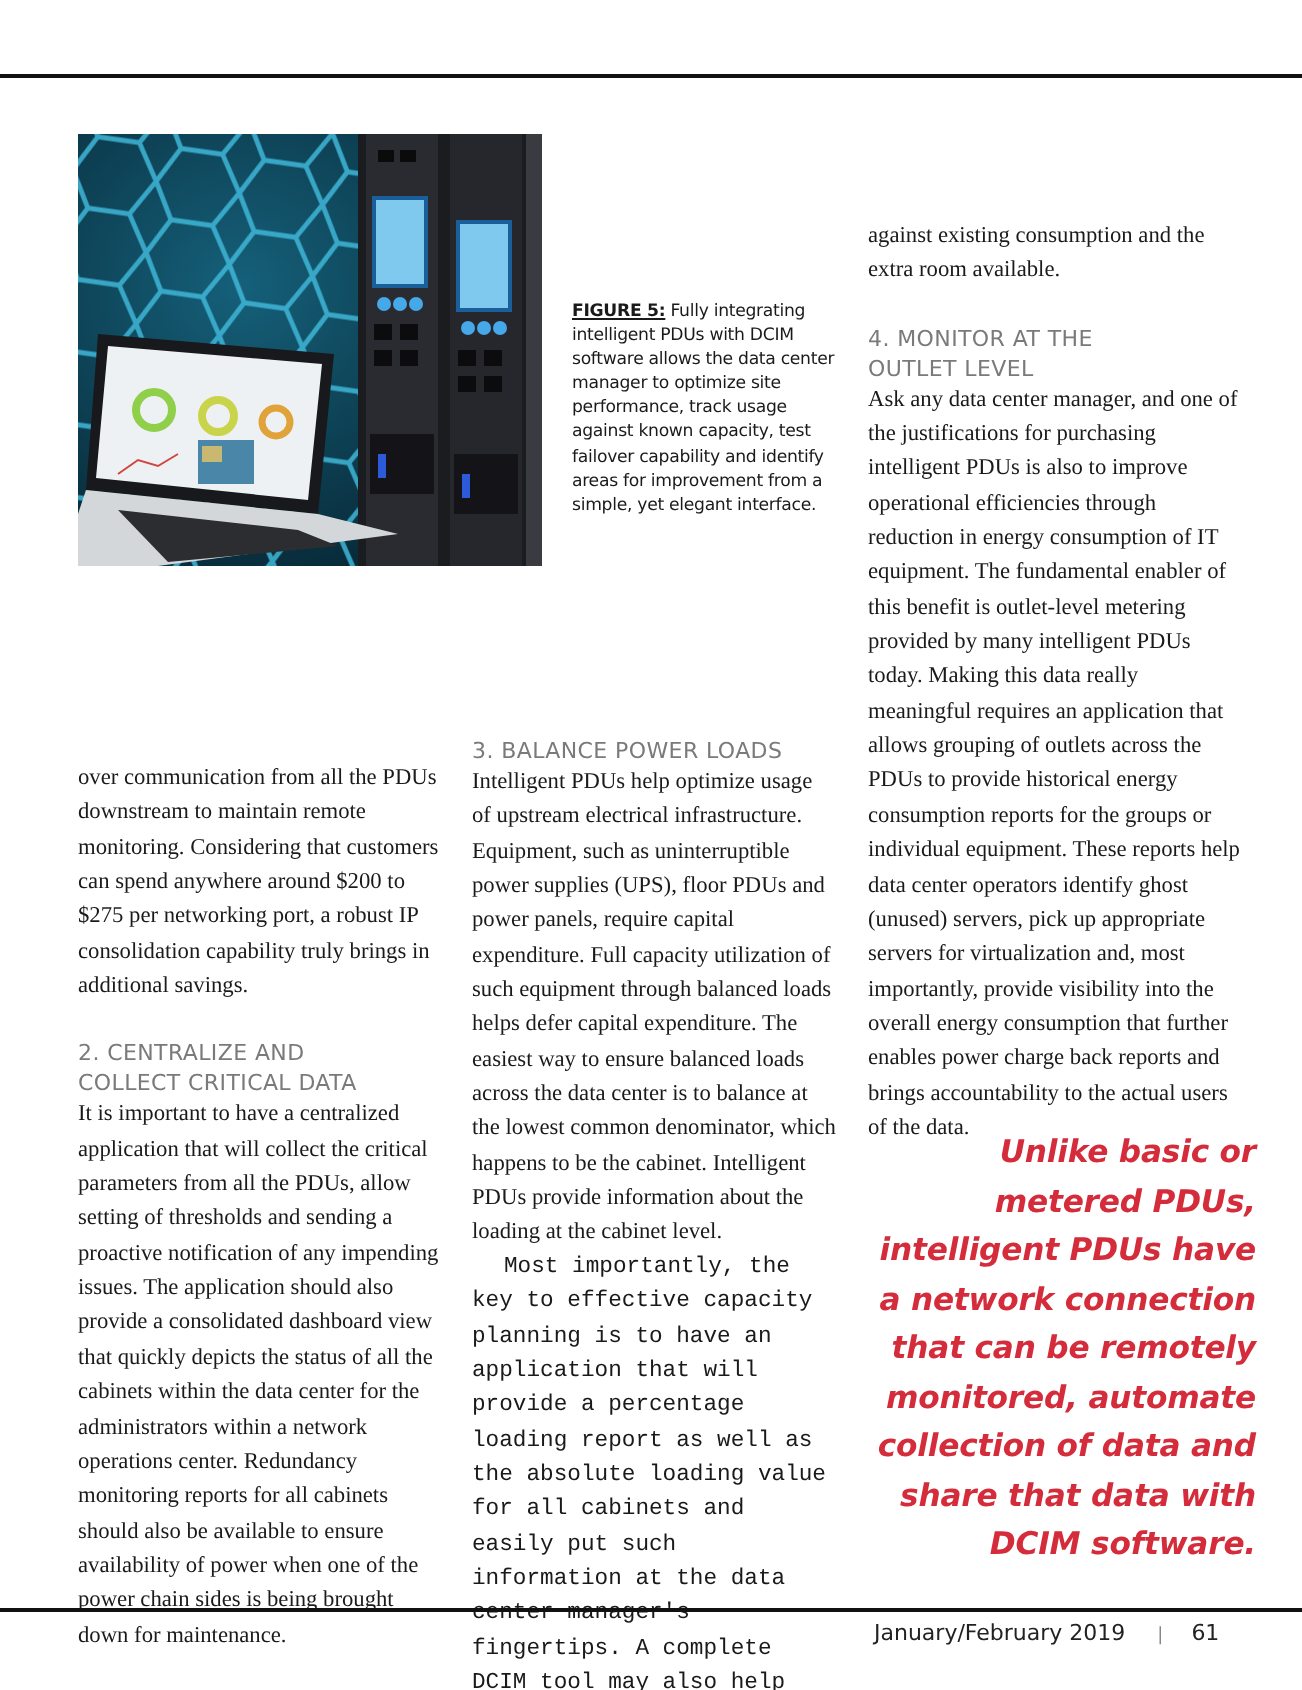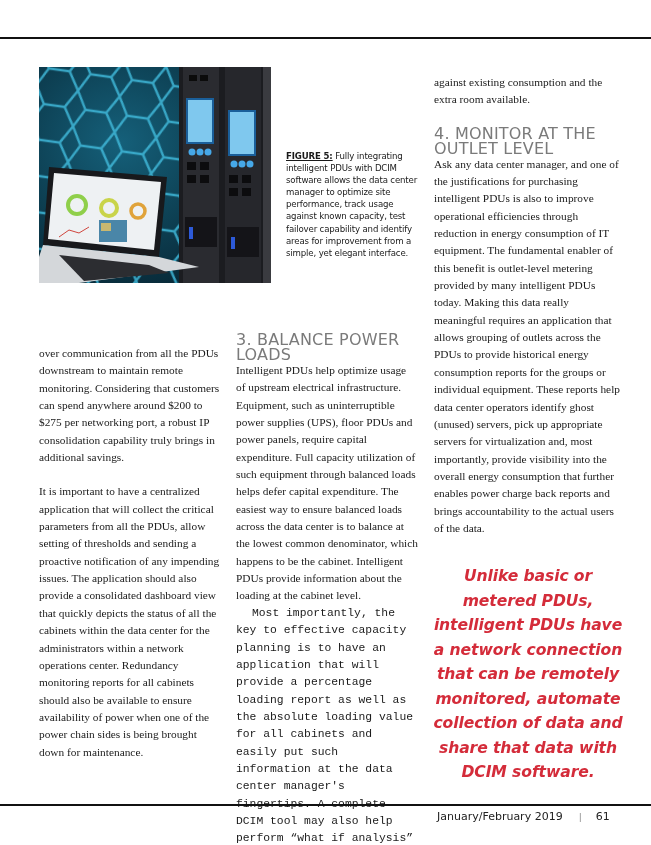--- a/index.html
+++ b/index.html
@@ -6,31 +6,31 @@
   body { width: 651px; height: 845px; position: relative; overflow: hidden; }
   .rule { position: absolute; left: 0; width: 651px; height: 1.5px; background: #111; }
   .top-rule { top: 37px; }
   .bottom-rule { top: 804px; }
 
   .photo { position: absolute; left: 39px; top: 67px; width: 232px; height: 216px; overflow: hidden; background: #0d3c4f; }
   .caption { position: absolute; left: 286px; top: 150px; width: 136px;
     font-family: "DejaVu Sans", sans-serif; font-size: 8.6px; line-height: 12.1px; color: #1a1a1a; letter-spacing: -0.15px; }
   .caption .lead { font-weight: bold; text-decoration: underline; }
 
-  .col { position: absolute; font-family: "Liberation Serif", serif; font-size: 11.35px; line-height: 17.35px; color: #1a1a1a; }
+  .col { position: absolute; font-family: "Liberation Serif", serif; font-size: 11.35px; line-height: 17.35px; color: #1a1a1a; margin-top: 36px; }
   .col p { margin: 0; }
   .col1 { left: 39px; top: 345px; width: 182px; }
   .col2 { left: 236px; top: 332px; width: 182px; }
   .col3 { left: 434px; top: 74px; width: 186px; }
 
-  .head { font-family: "DejaVu Sans", sans-serif; font-size: 16px; line-height: 15px; color: #7a7a7a; letter-spacing: 0.2px; }
+  .head { font-family: "DejaVu Sans", sans-serif; font-size: 11px; line-height: 15px; color: #7a7a7a; letter-spacing: 0.2px; }
   .gap { height: 17px; }
   .indent { text-indent: 16px; font-family: Liberation Mono, monospace; }
 
-  .pullquote { position: absolute; left: 428px; top: 564px; width: 200px; text-align: center;
+  .pullquote { position: absolute; left: 428px; top: 564px; width: 200px; text-align: right;
     font-family: "DejaVu Sans", sans-serif; font-style: italic; font-weight: bold; font-size: 15.6px; line-height: 24.5px;
     color: #d42c3a; letter-spacing: -0.1px; }
 
   .footer { position: absolute; top: 810px; left: 437px; font-family: "DejaVu Sans", sans-serif; font-size: 11px; color: #222; }
   .footer .sep { color: #888; margin: 0 14px 0 16px; font-size: 9px; }
 </style>
 </head>
 <body>
 
 <div class="rule top-rule"></div>
@@ -93,20 +93,24 @@
   </svg>
 </div>
 
 <div class="caption">
   <span class="lead">FIGURE 5:</span><span> Fully integrating intelligent PDUs with DCIM software allows the data center manager to optimize site performance, track usage against known capacity, test failover capability and identify areas for improvement from a simple, yet elegant interface.</span>
 </div>
 
 <div class="col col1">
   <p>over communication from all the PDUs downstream to maintain remote monitoring. Considering that customers can spend anywhere around $200 to $275 per networking port, a robust IP consolidation capability truly brings in additional savings.</p>
   <div class="gap"></div>
+  <div class="head">
+    <div>2. CENTRALIZE AND</div>
+    <div>COLLECT CRITICAL DATA</div>
+  </div>
   <p>It is important to have a centralized application that will collect the critical parameters from all the PDUs, allow setting of thresholds and sending a proactive notification of any impending issues. The application should also provide a consolidated dashboard view that quickly depicts the status of all the cabinets within the data center for the administrators within a network operations center. Redundancy monitoring reports for all cabinets should also be available to ensure availability of power when one of the power chain sides is being brought down for maintenance.</p>
 </div>
 
 <div class="col col2">
   <div class="head">
     <div>3. BALANCE POWER LOADS</div>
   </div>
   <p>Intelligent PDUs help optimize usage of upstream electrical infrastructure. Equipment, such as uninterruptible power supplies (UPS), floor PDUs and power panels, require capital expenditure. Full capacity utilization of such equipment through balanced loads helps defer capital expenditure. The easiest way to ensure balanced loads across the data center is to balance at the lowest common denominator, which happens to be the cabinet. Intelligent PDUs provide information about the loading at the cabinet level.</p>
   <p class="indent">Most importantly, the key to effective capacity planning is to have an application that will provide a percentage loading report as well as the absolute loading value for all cabinets and easily put such information at the data center manager's fingertips. A complete DCIM tool may also help perform “what if analysis” that will allow modelling of capacities at all levels</p>
 </div>

